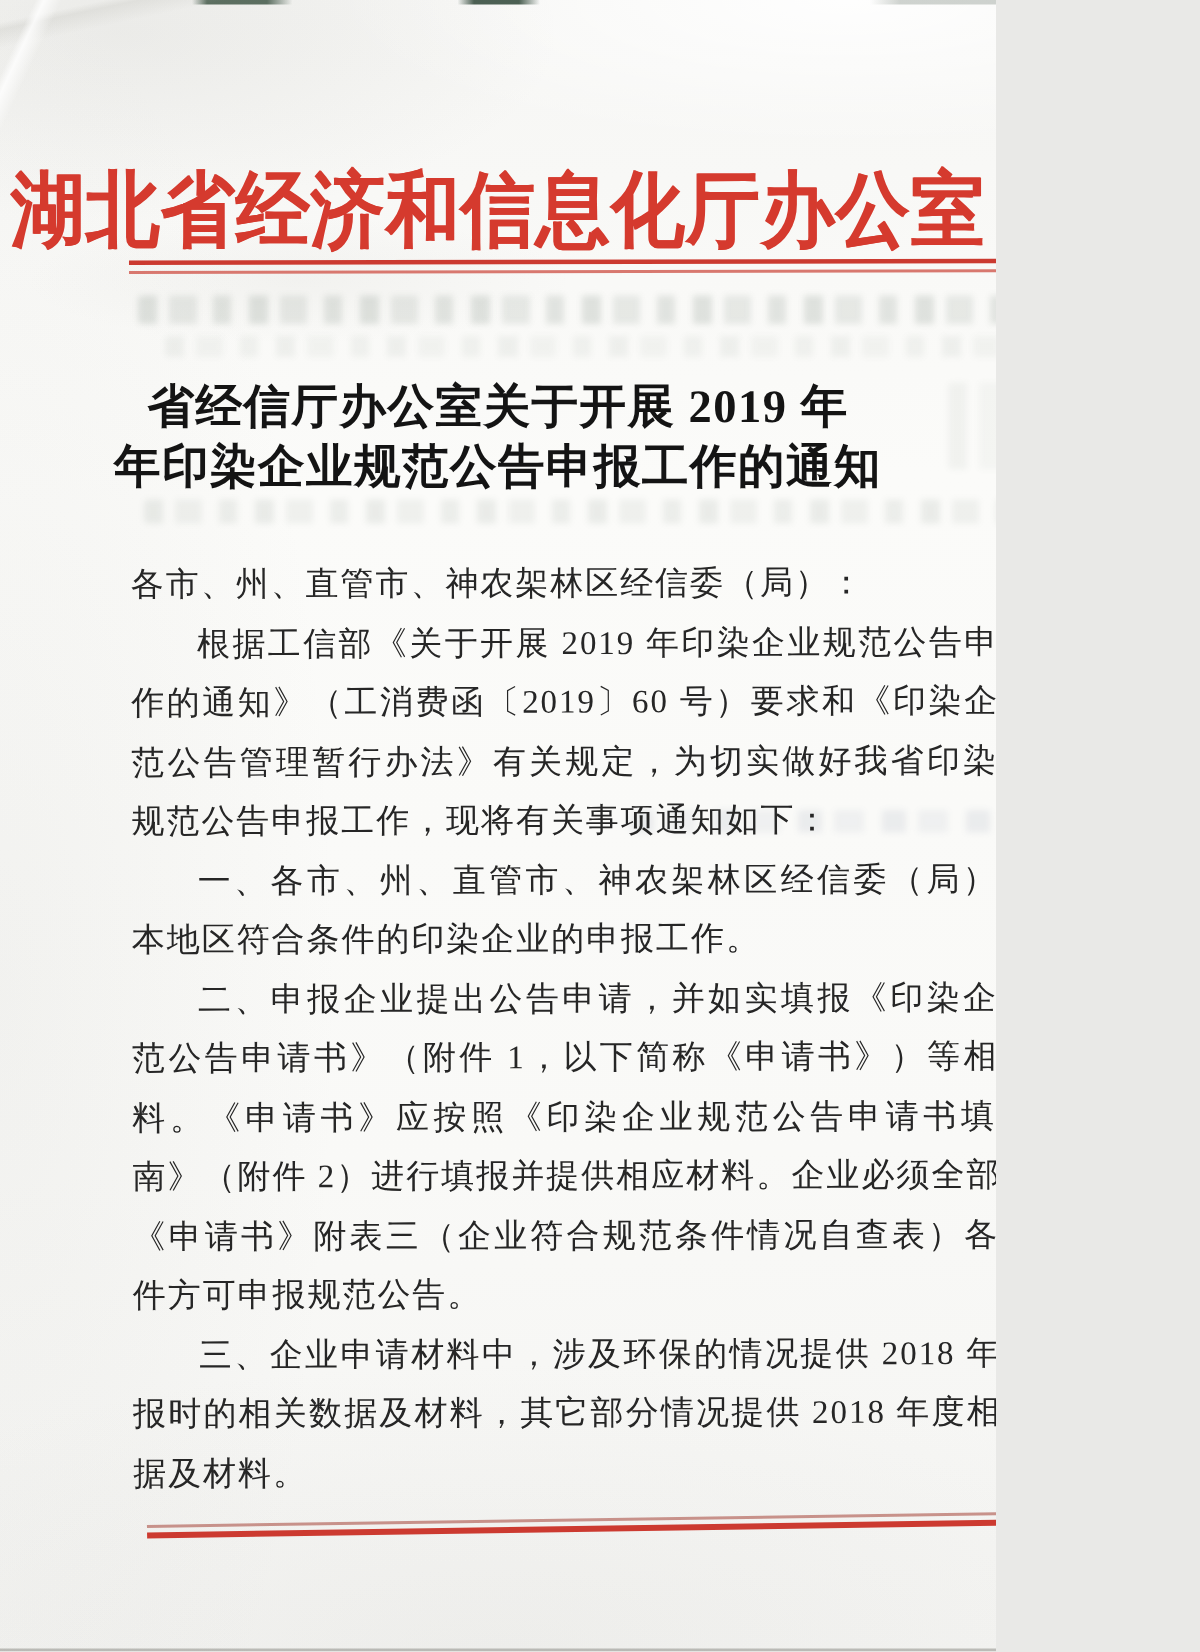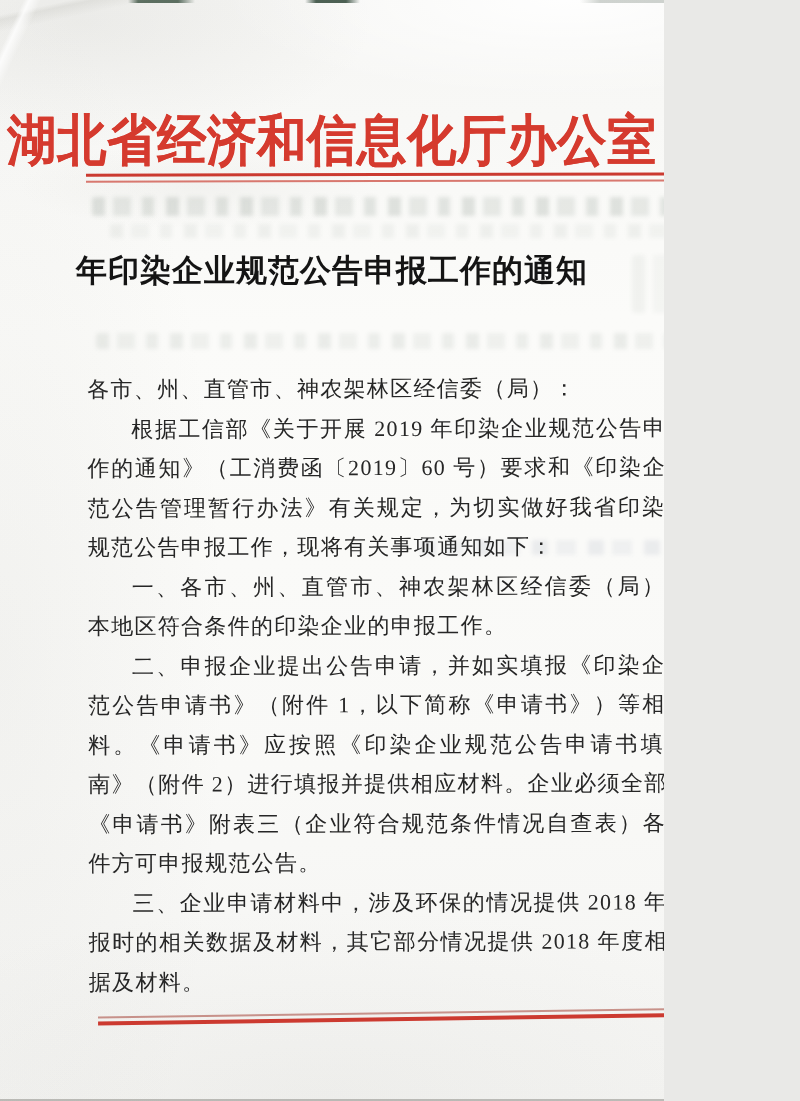--- a/index.html
+++ b/index.html
@@ -119,20 +119,21 @@
     <div class="thin"></div>
   </div>
 
   <div class="bleed bleed-a"></div>
   <div class="bleed bleed-a2"></div>
   <div class="bleed bleed-b"></div>
   <div class="bleed bleed-c"></div>
   <div class="bleed bleed-d"></div>
 
   <div class="doc-title">
+    <div>省经信厅办公室关于开展 2019 年</div>
     <div>年印染企业规范公告申报工作的通知</div>
   </div>
 
   <div class="body-text">
     <p class="no-indent">各市、州、直管市、神农架林区经信委（局）：</p>
     <p>根据工信部《关于开展 2019 年印染企业规范公告申报工作的通知》（工消费函〔2019〕60 号）要求和《印染企业规范公告管理暂行办法》有关规定，为切实做好我省印染企业规范公告申报工作，现将有关事项通知如下：</p>
     <p>一、各市、州、直管市、神农架林区经信委（局）组织本地区符合条件的印染企业的申报工作。</p>
     <p>二、申报企业提出公告申请，并如实填报《印染企业规范公告申请书》（附件 1，以下简称《申请书》）等相关材料。《申请书》应按照《印染企业规范公告申请书填报指南》（附件 2）进行填报并提供相应材料。企业必须全部满足《申请书》附表三（企业符合规范条件情况自查表）各项条件方可申报规范公告。</p>
     <p>三、企业申请材料中，涉及环保的情况提供 2018 年至申报时的相关数据及材料，其它部分情况提供 2018 年度相关数据及材料。</p>
   </div>

